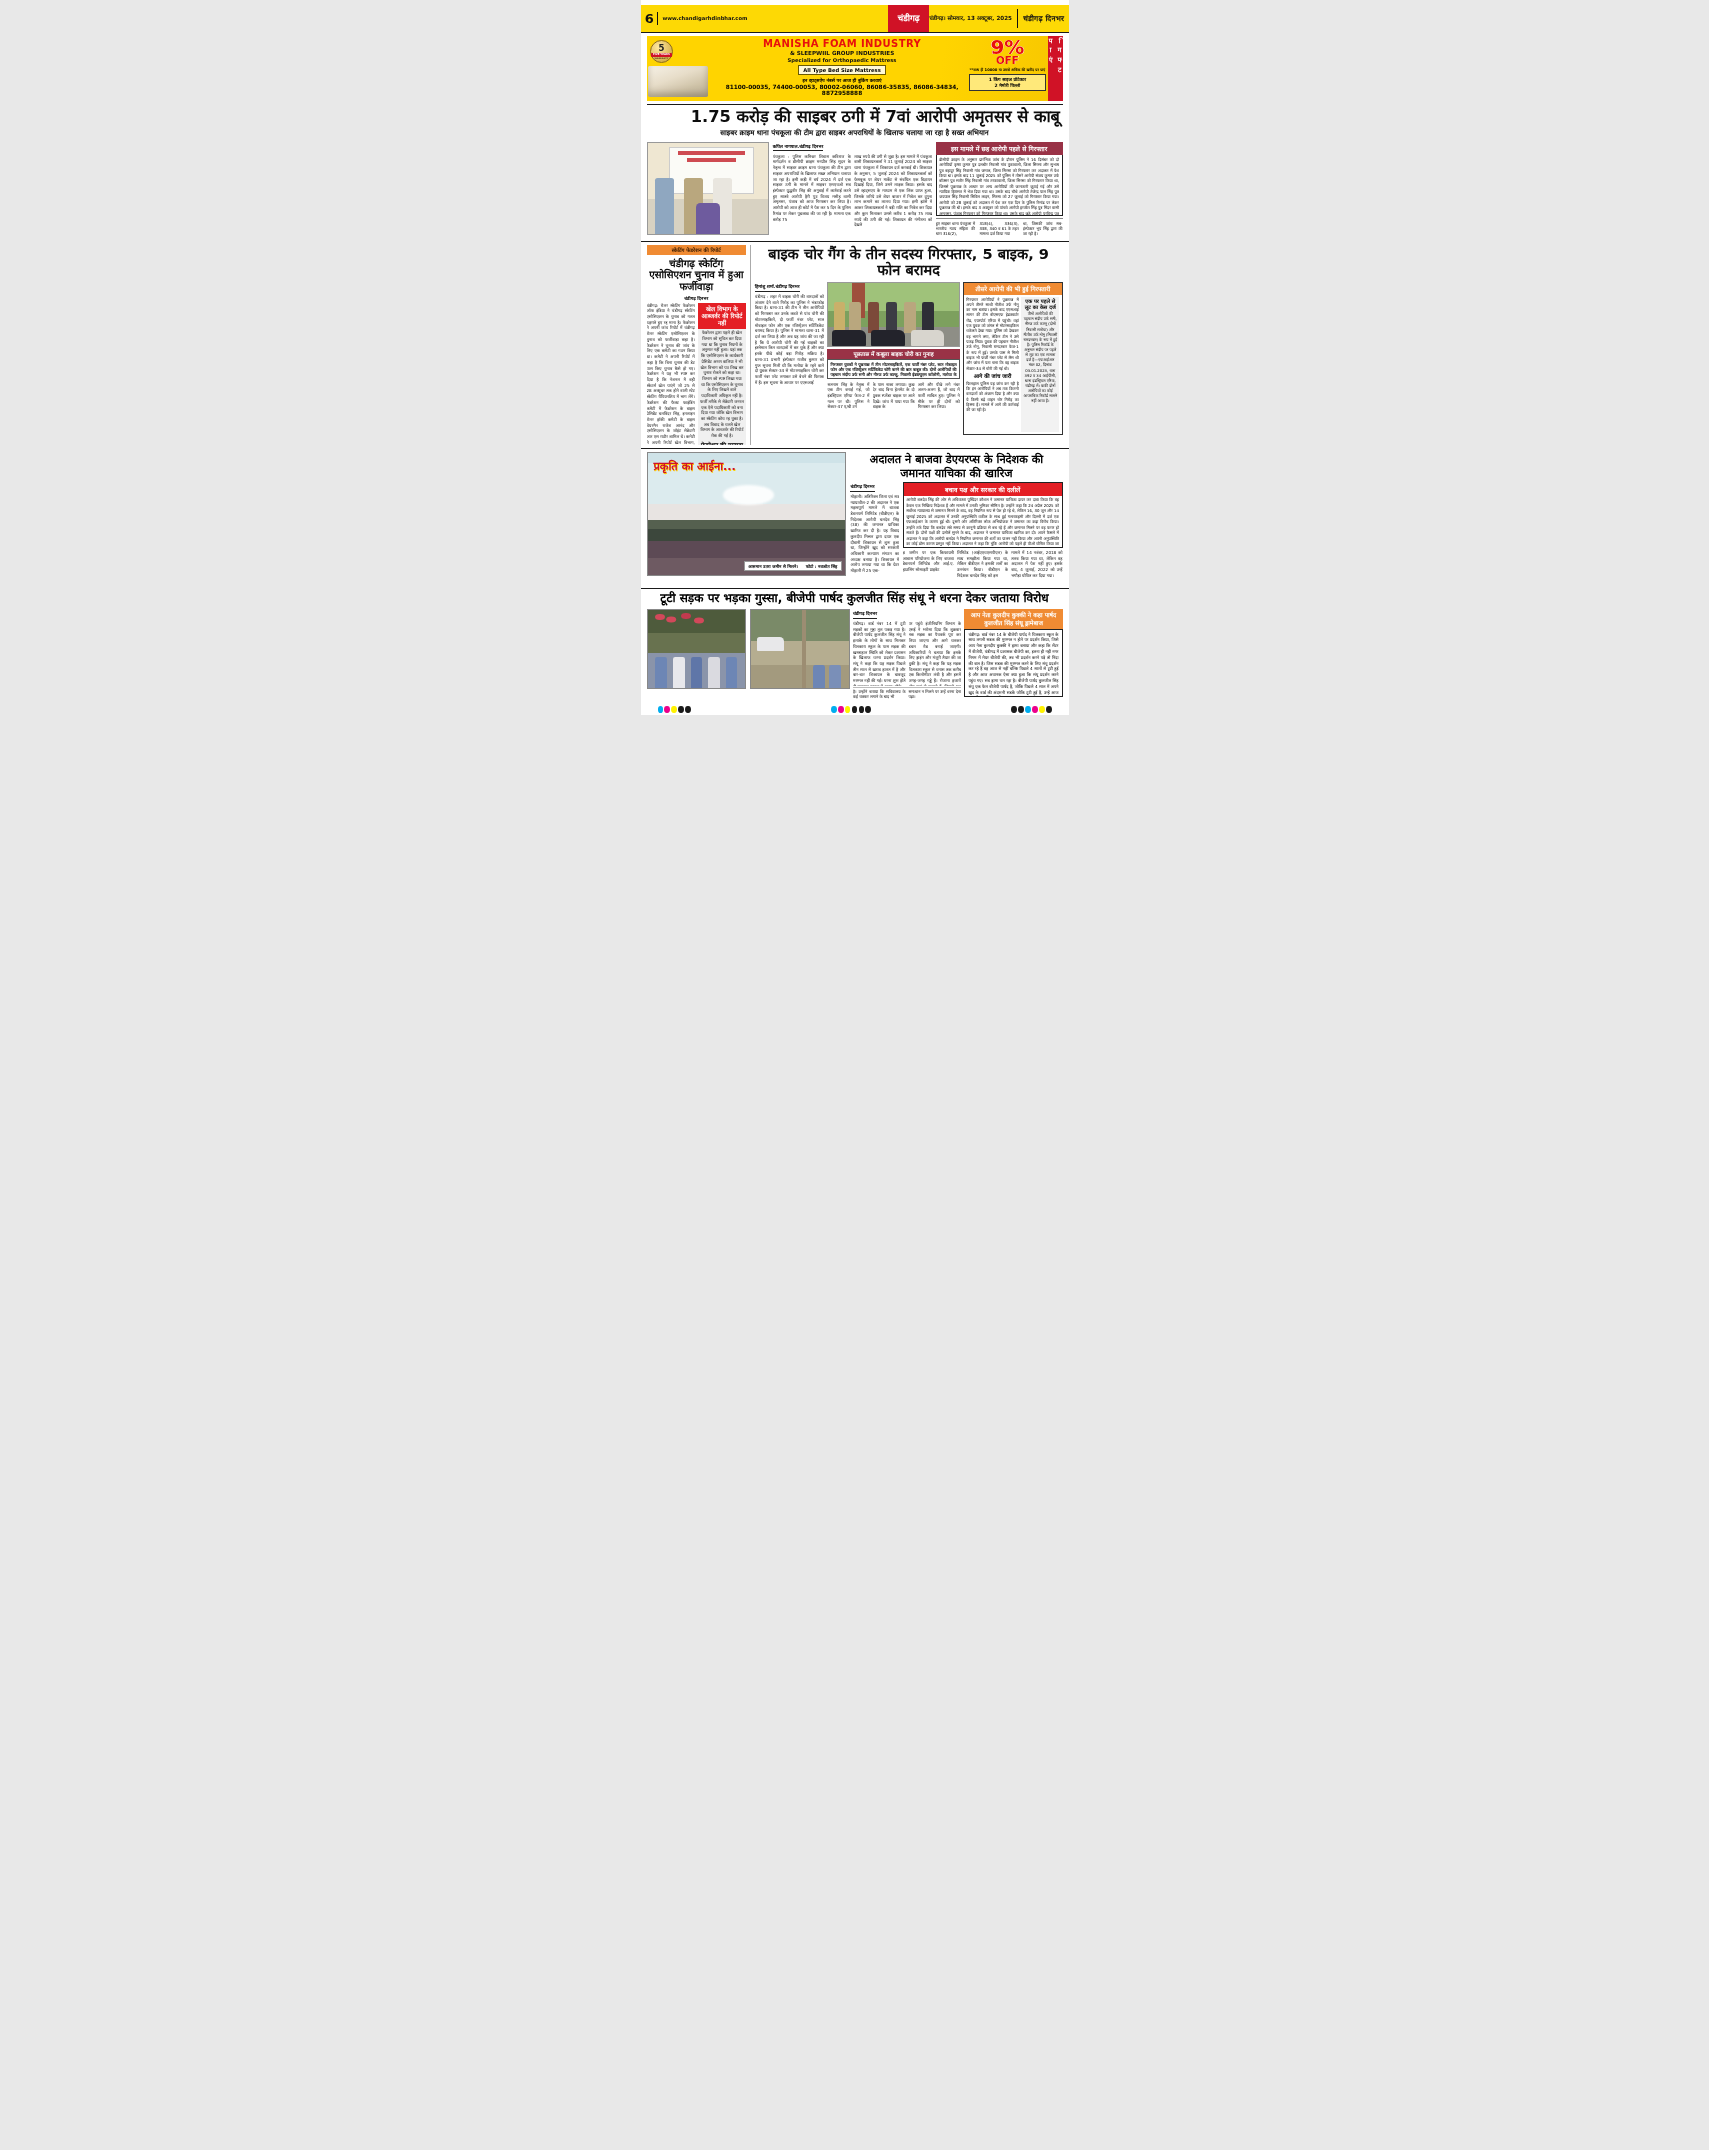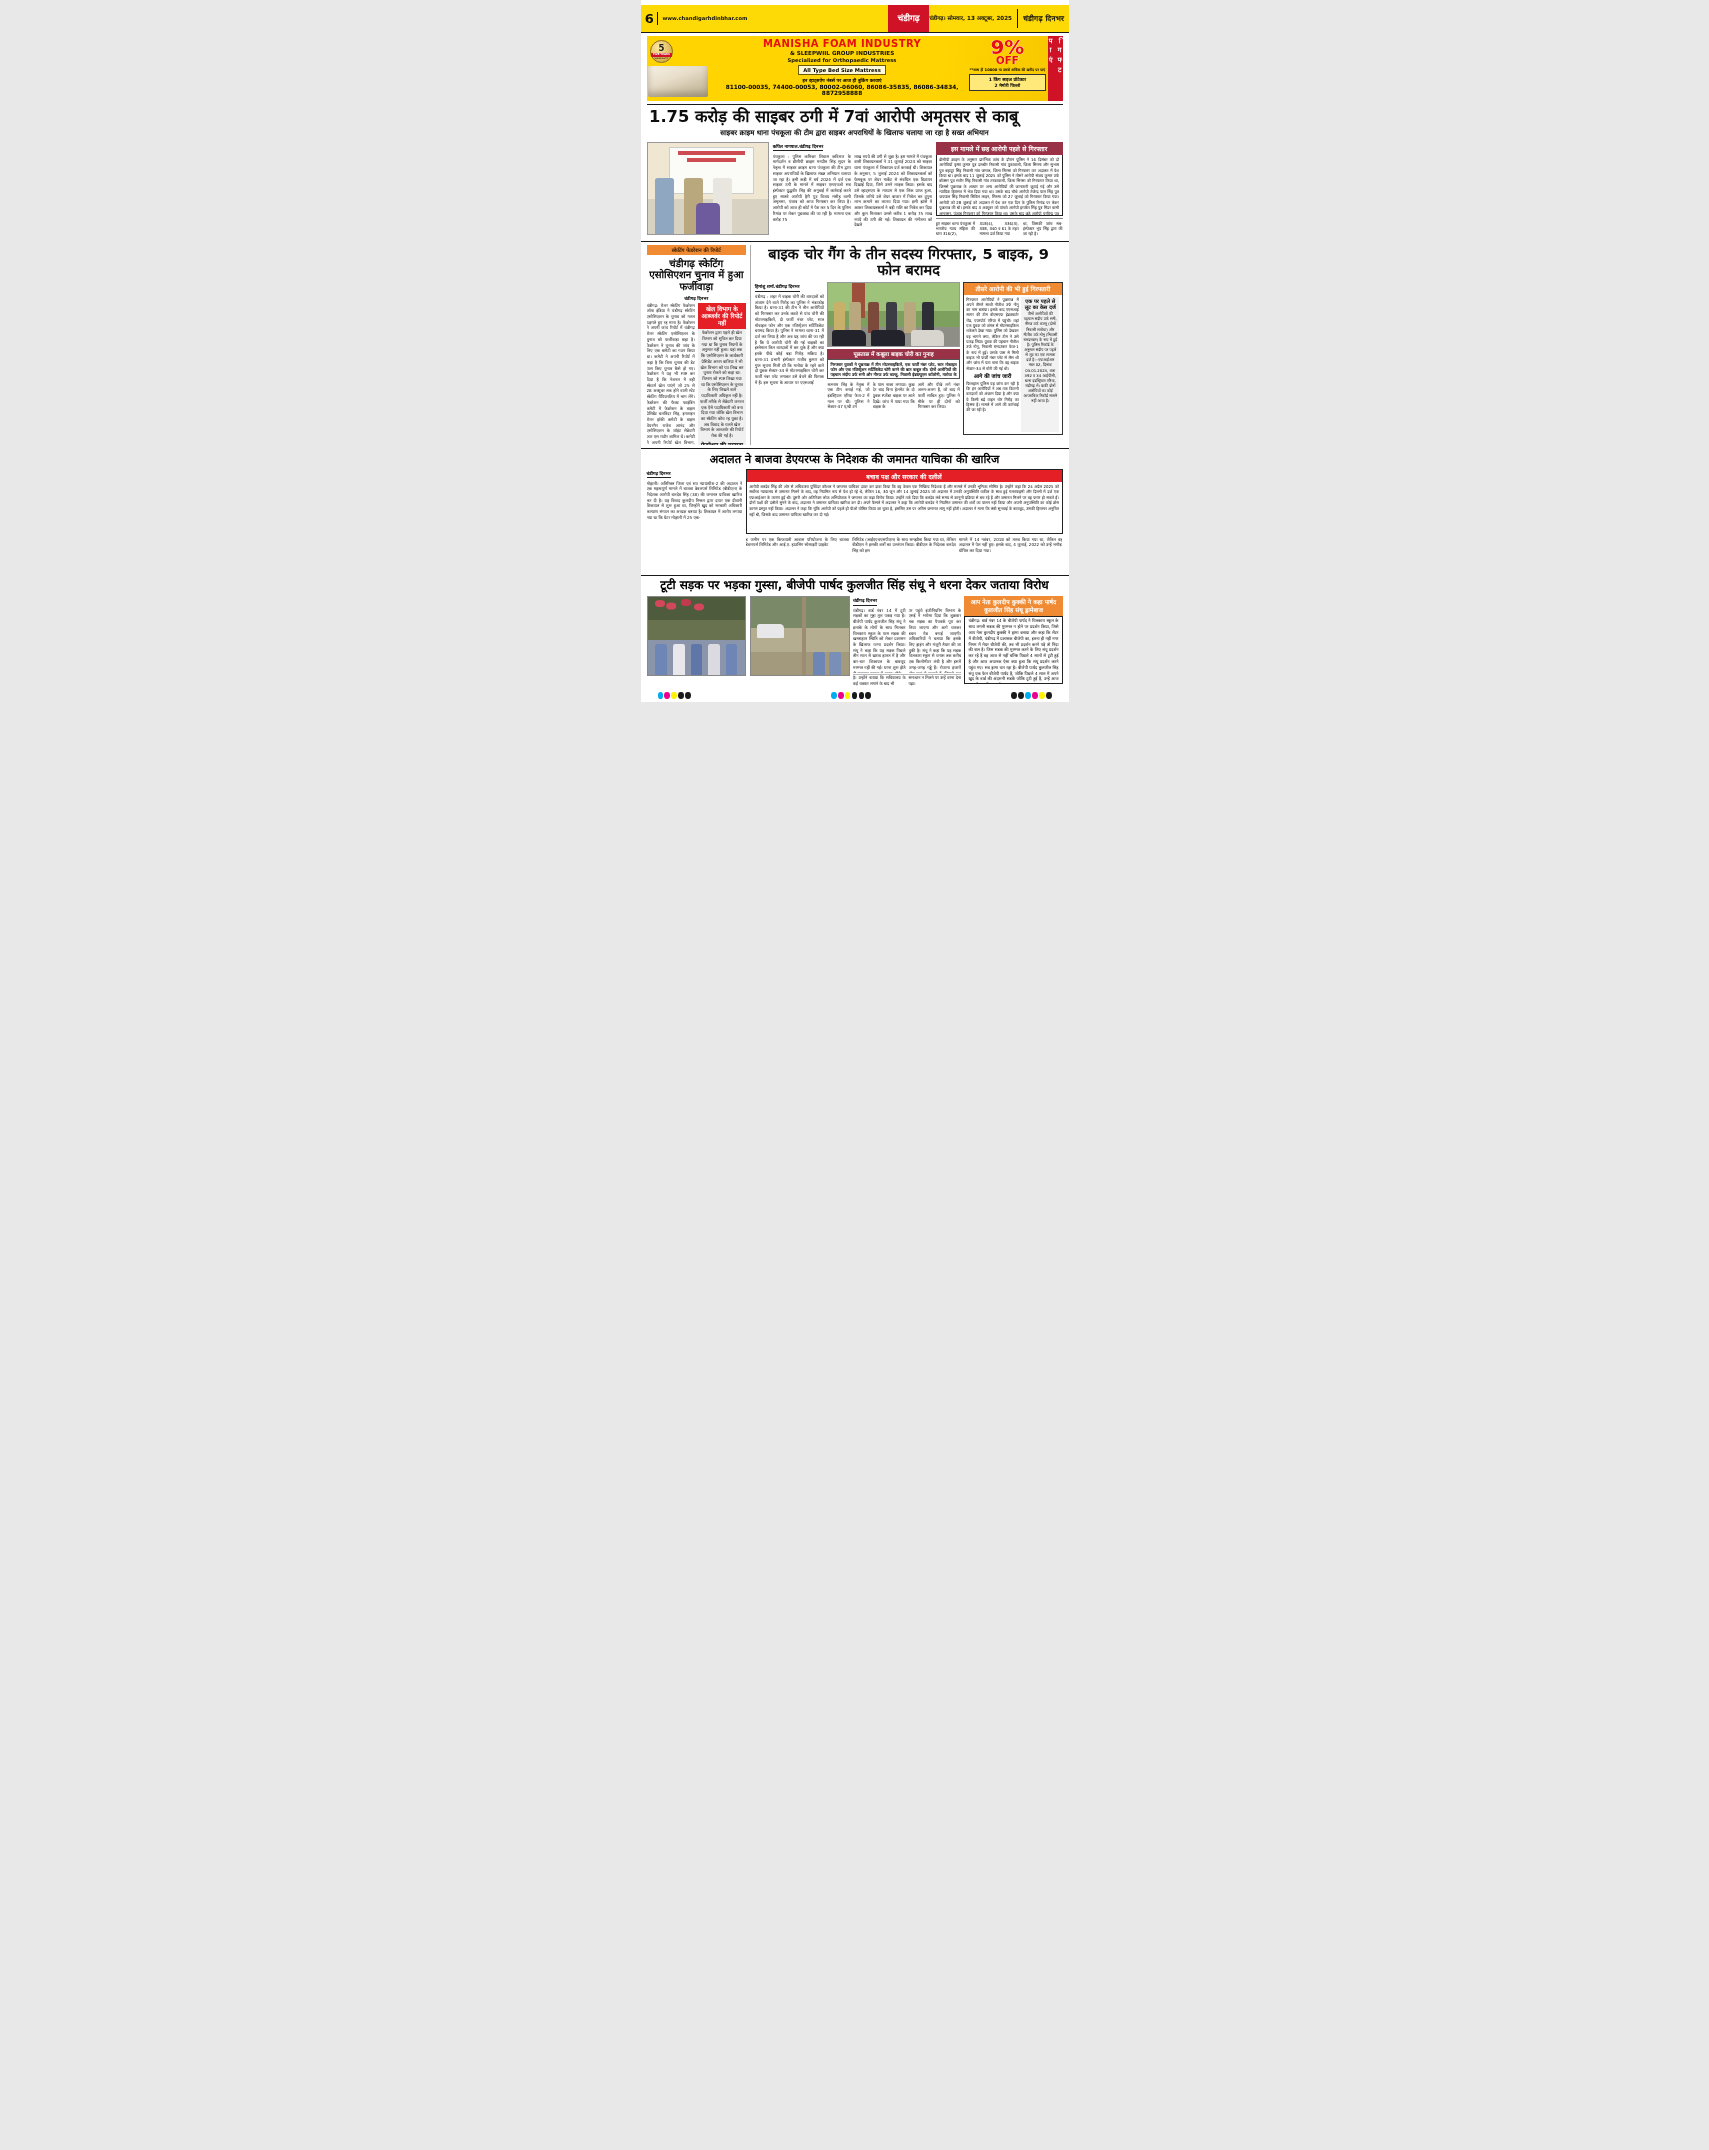--- a/index.html
+++ b/index.html
@@ -36,21 +36,21 @@
   .ad-right { width:23%; display:flex; }
   .ad-off-wrap { flex:1; text-align:center; padding-top:1.7px; }
   .ad-off-pct { font-size:20px; font-weight:bold; color:#e8100c; line-height:0.9; text-shadow:0.4px 0.4px 0 #fff,-0.4px -0.4px 0 #fff; }
   .ad-off-word { font-size:10.3px; font-weight:bold; color:#e8100c; line-height:0.9; text-shadow:0.4px 0.4px 0 #fff; }
   .ad-note { font-size:3.7px; font-weight:bold; margin-top:2.2px; padding:0 1.7px; }
   .ad-offer { border:0.6px solid #333; margin:1.7px 1.7px 0 1.7px; font-size:4.5px; font-weight:bold; padding:1.3px 0.9px; background:#ffe97a; }
   .ad-gift { width:14.6px; background:#d01226; color:#fff; writing-mode:vertical-rl; text-orientation:upright; display:flex; align-items:center; justify-content:center; font-size:6.5px; font-weight:bold; letter-spacing:0.9px; }
 
   
   .rule { border-top:0.9px solid #1a1a1a; margin:0 6px; }
-  .headline1 { text-align:left; font-size:16.3px; font-weight:bold; color:#0d0d0d; line-height:1.12; padding:3.4px 8.6px 0.9px 8.6px; }
+  .headline1 { text-align:right; font-size:16.3px; font-weight:bold; color:#0d0d0d; line-height:1.12; padding:3.4px 8.6px 0.9px 8.6px; }
   .subheadline { text-align:center; font-size:7px; font-weight:bold; color:#0d0d0d; padding:0.9px 8.6px 3.4px 8.6px; }
   .byline { font-size:4.5px; font-weight:bold; padding-bottom:1.3px; border-bottom:0.9px solid #222; margin-bottom:2.2px; display:inline-block; }
   .body-text { font-size:4.1px; line-height:1.4; text-align:justify; color:#101010; }
 
   
   .cyber-row { display:flex; gap:3.4px; padding:1.7px 6px 0 6px; }
   .cyber-photo { width:30%; height:93px; border:0.4px solid #999; background:
       linear-gradient(180deg,#efe7d2 0 62%,#d8d2c2 62% 100%);
       position:relative; overflow:hidden; }
   .cyber-photo .banner { position:absolute; left:18%; top:4%; width:70%; height:52%; background:#fbfbf7; border:0.4px solid #ccc; }
@@ -302,20 +302,28 @@
               <h3>एक पर पहले से लूट का केस दर्ज</h3>
               <p>तीनों आरोपियों की पहचान संदीप उर्फ सनी, नीरज उर्फ कल्लू (दोनों निवासी मलोया) और नीतीश उर्फ नोनू (निवासी रामदरबार) के रूप में हुई है। पुलिस रिकॉर्ड के अनुसार संदीप पर पहले से लूट का एक मामला दर्ज है—एफआईआर नंबर 02, दिनांक 03.01.2023, धारा 392 व 34 आईपीसी, थाना इंडस्ट्रियल एरिया, चंडीगढ़ में। बाकी दोनों आरोपियों का कोई आपराधिक रिकॉर्ड सामने नहीं आया है।</p>
             </div>
           </div>
         </div>
       </div>
     </div>
   </section>
 
   <section class="sec3">
+    <div class="nature">
+      <div class="title">प्रकृति का आईना...</div>
+      <div class="cloud"></div>
+      <div class="caption">
+        <span>आसमान उतरा जमीन से मिलने।</span>
+        <span>फोटो : नवजोत सिंह</span>
+      </div>
+    </div>
     <div class="court">
       <h1>अदालत ने बाजवा डेएयरप्स के निदेशक की जमानत याचिका की खारिज</h1>
       <div class="court-row">
         <div class="court-c1">
           <span class="byline">चंडीगढ़ दिनभर</span>
           <p class="body-text txt">मोहाली। अतिरिक्त जिला एवं सत्र न्यायाधीश-2 की अदालत ने एक महत्वपूर्ण मामले में बाजवा डेवलपर्स लिमिटेड (बीडीएल) के निदेशक आरोपी बलदेव सिंह (38) की जमानत याचिका खारिज कर दी है। यह विवाद कुलदीप मित्तल द्वारा दायर एक दीवानी शिकायत से शुरू हुआ था, जिन्होंने खुद को सरकारी अधिकारी कल्याण संगठन का अध्यक्ष बताया है। शिकायत में आरोप लगाया गया था कि ग्रेटर मोहाली में 25 एक-</p>
         </div>
         <div class="court-right">
           <div class="court-box">
             <div class="boxhead-red">बचाव पक्ष और सरकार की दलीलें</div>

